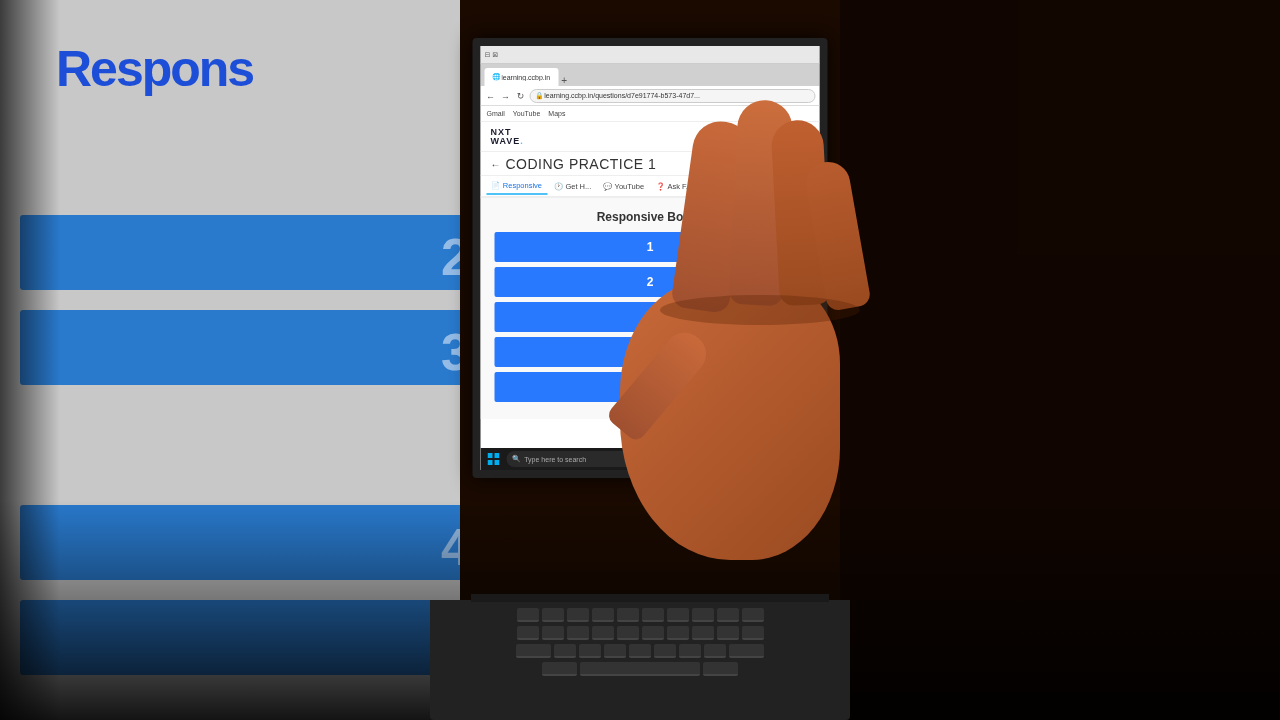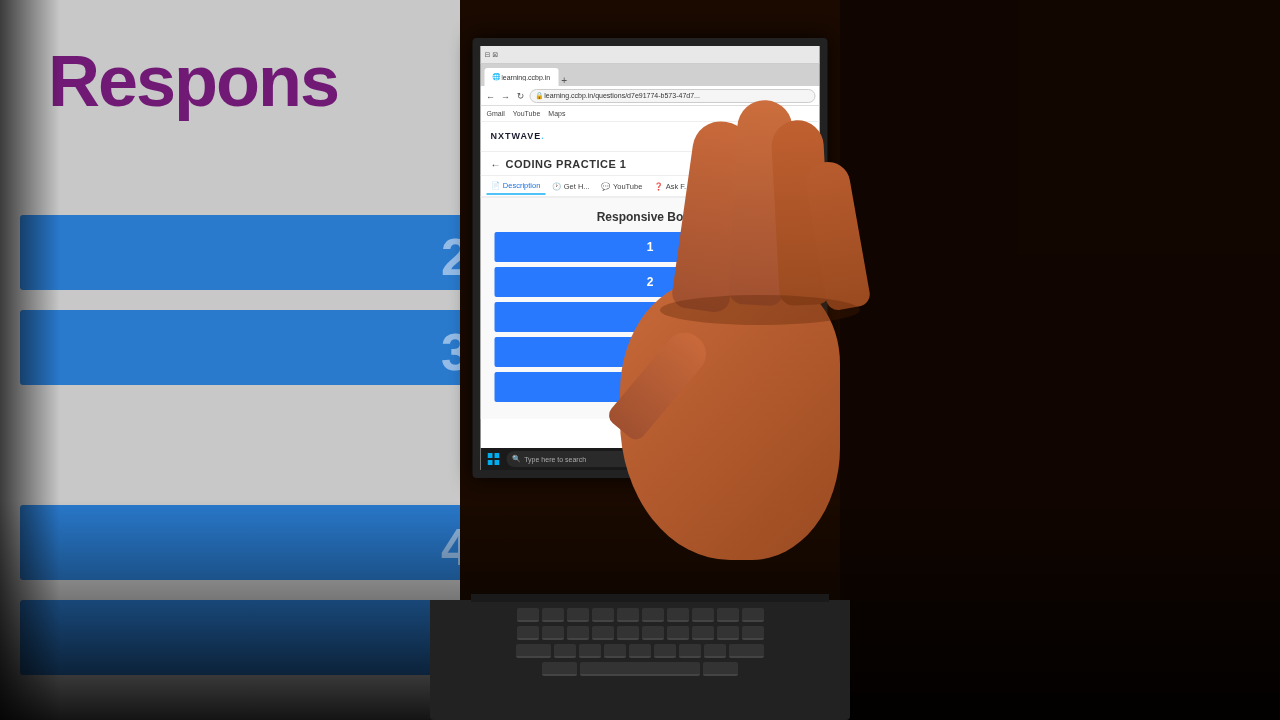--- a/index.html
+++ b/index.html
@@ -20,24 +20,24 @@
       top: 0;
       width: 460px;
       height: 720px;
       background: #c8c8c8;
       overflow: hidden;
     }
 
     .bg-label {
       position: absolute;
       top: 40px;
-      left: 48px;
-      font-size: 72px;
+      left: 56px;
+      font-size: 50px;
       font-weight: bold;
-      color: #701a75;
+      color: #1d4ed8;
       letter-spacing: -2px;
     }
 
     .bg-box-num {
       position: absolute;
       right: 20px;
       font-size: 52px;
       font-weight: bold;
       color: rgba(255,255,255,0.5);
     }
@@ -152,21 +152,21 @@
       height: 30px;
       background: white;
       border-bottom: 1px solid #eee;
       display: flex;
       align-items: center;
       padding: 0 10px;
     }
 
     .logo-box {
       display: flex;
-      flex-direction: row;
+      flex-direction: column;
       line-height: 1;
     }
 
     .logo-nxt {
       font-size: 9px;
       font-weight: bold;
       color: #1a1a2e;
       letter-spacing: 1px;
     }
 
@@ -191,22 +191,22 @@
       padding: 0 10px;
       gap: 5px;
     }
 
     .back-arrow {
       font-size: 10px;
       color: #333;
     }
 
     .page-title-text {
-      font-size: 11px;
-      font-weight: bold;
+      font-size: 14px;
+      font-weight: normal;
       color: #333;
       text-transform: uppercase;
       letter-spacing: 0.5px;
     }
 
     
     .tabs-bar {
       height: 22px;
       background: white;
       border-bottom: 2px solid #eee;
@@ -452,21 +452,21 @@
     </div>
 
     <div class="page-title-bar">
       <span class="back-arrow">←</span>
       <span class="page-title-text">CODING PRACTICE 1</span>
     </div>
 
     <div class="tabs-bar">
       <div class="tab-item active">
         <span>📄</span>
-        <span>Description</span>
+        <span>Responsive</span>
       </div>
       <div class="tab-item">
         <span>🕐</span>
         <span>Get H...</span>
       </div>
       <div class="tab-item">
         <span>💬</span>
         <span>YouTube</span>
       </div>
       <div class="tab-item">

